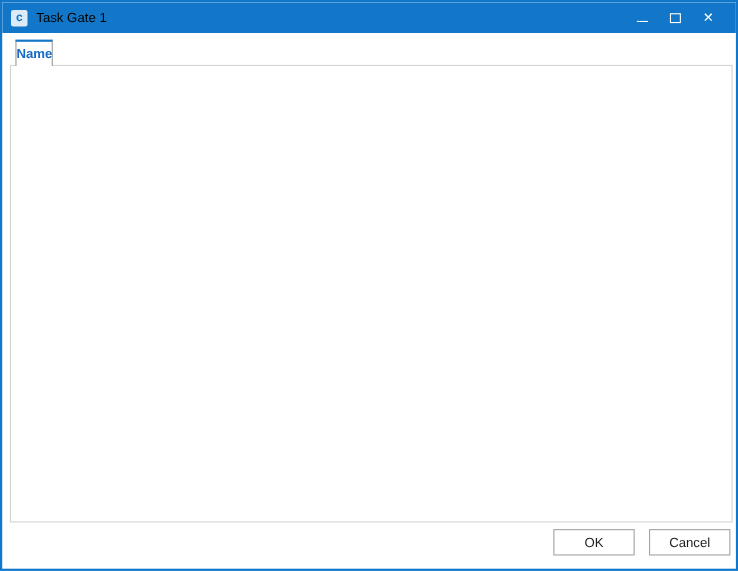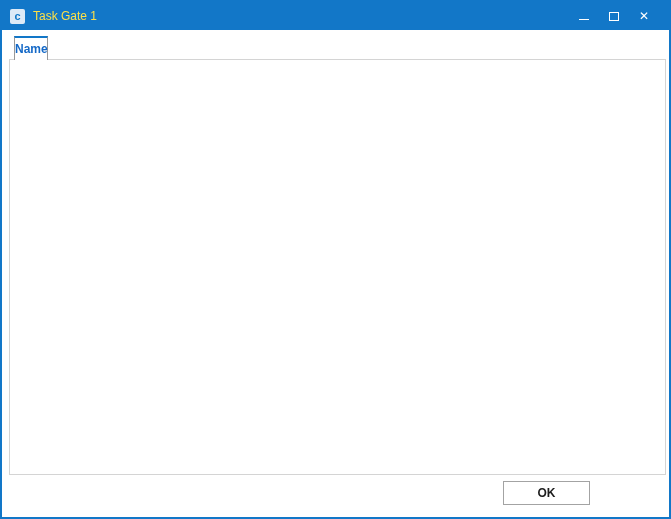--- a/index.html
+++ b/index.html
@@ -10,21 +10,21 @@
   }
   .titlebar{
     position:absolute;left:0;top:0;right:0;height:28px;
     background:#1277c8;display:flex;align-items:center;padding-left:8px;
   }
   .app-icon{
     width:15px;height:15px;background:#ddeaf7;border-radius:2px;
     color:#1277c8;font-size:11px;font-weight:bold;line-height:15px;
     text-align:center;margin-right:8px;
   }
-  .title-text{color:#fde047;font-size:12px;}
+  .title-text{color:#000000;font-size:12px;}
   .win-controls{position:absolute;right:10px;top:0;height:28px;display:flex;}
   .win-btn{width:30px;height:28px;display:flex;align-items:center;justify-content:center;cursor:default;}
   .glyph-min{width:10px;height:1px;background:#fff;margin-top:6px;}
   .glyph-max{width:10px;height:9px;border:1px solid #fff;}
   .glyph-close{color:#fff;font-size:12px;line-height:12px;}
   .abs{position:absolute;}
   .tab{
     left:12px;top:34px;width:34px;height:24px;background:#fff;
     border:1px solid #989898;border-top:2px solid #1277c8;border-bottom:none;
     z-index:3;text-align:center;font-size:12px;font-weight:bold;color:#1569c7;
@@ -186,15 +186,16 @@
           <div class="checkmark"></div>
         </div>
       </div>
       <div class="cell-comment">Checkpoint 2</div>
     </div>
   </div>
 
   <button class="abs btn" style="left:33px;top:437px;width:93px;height:22px;">Add</button>
   <button class="abs btn" style="left:166px;top:437px;width:93px;height:22px;">Delete</button>
 
-  <button class="abs btn" style="left:501px;top:479px;width:87px;height:24px;font-weight:bold;">OK</button>
+  <button class="abs btn" style="left:501px;top:479px;width:74px;height:24px;">OK</button>
+  <button class="abs btn" style="left:588px;top:479px;width:74px;height:24px;">Cancel</button>
 
 </div>
 
 </body></html>

